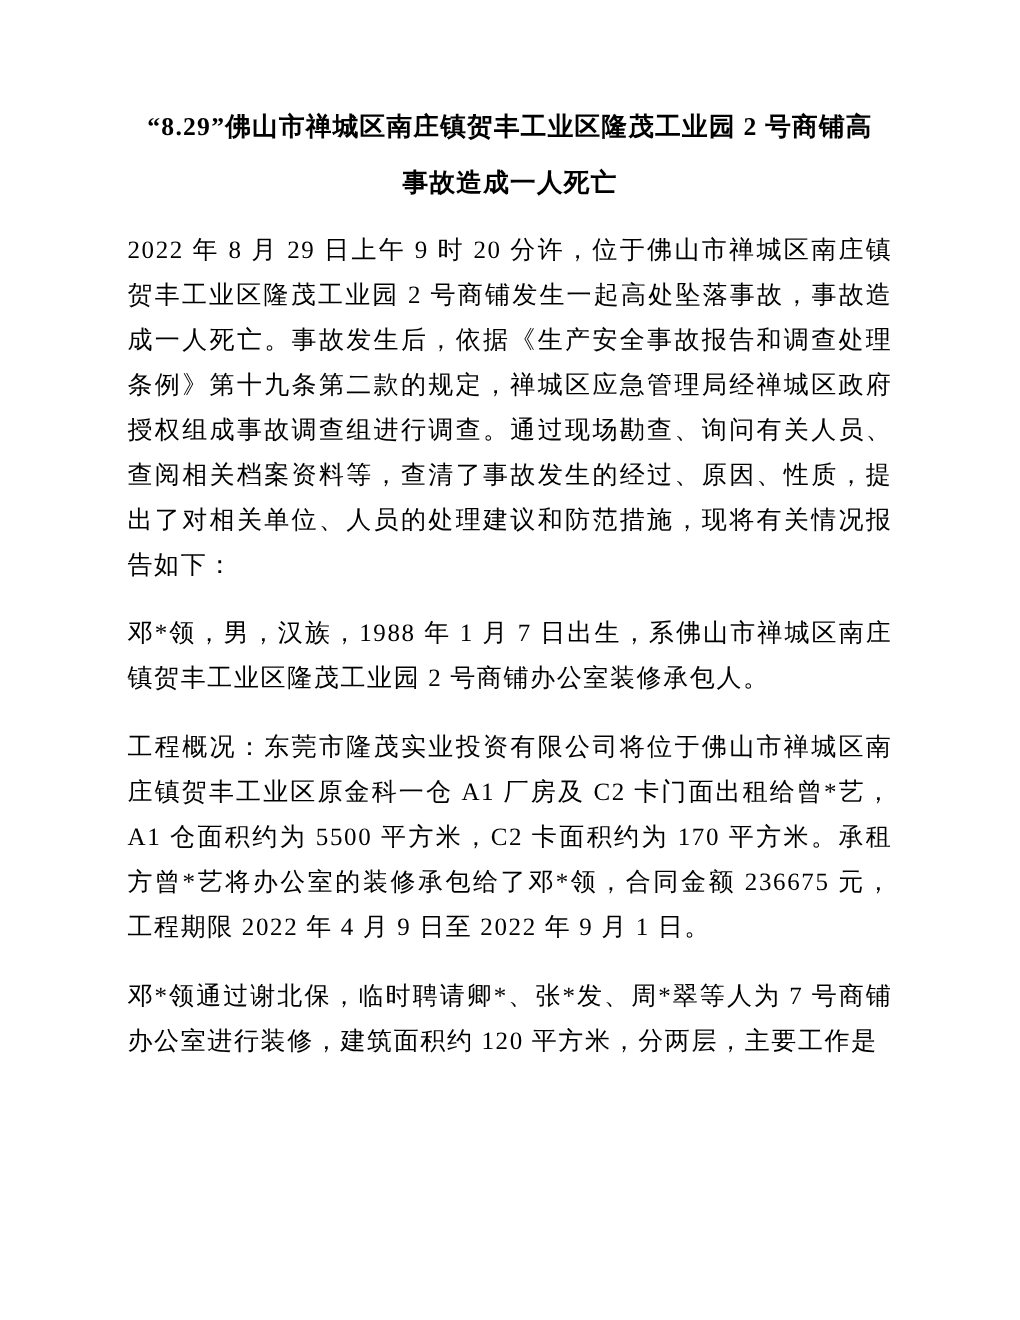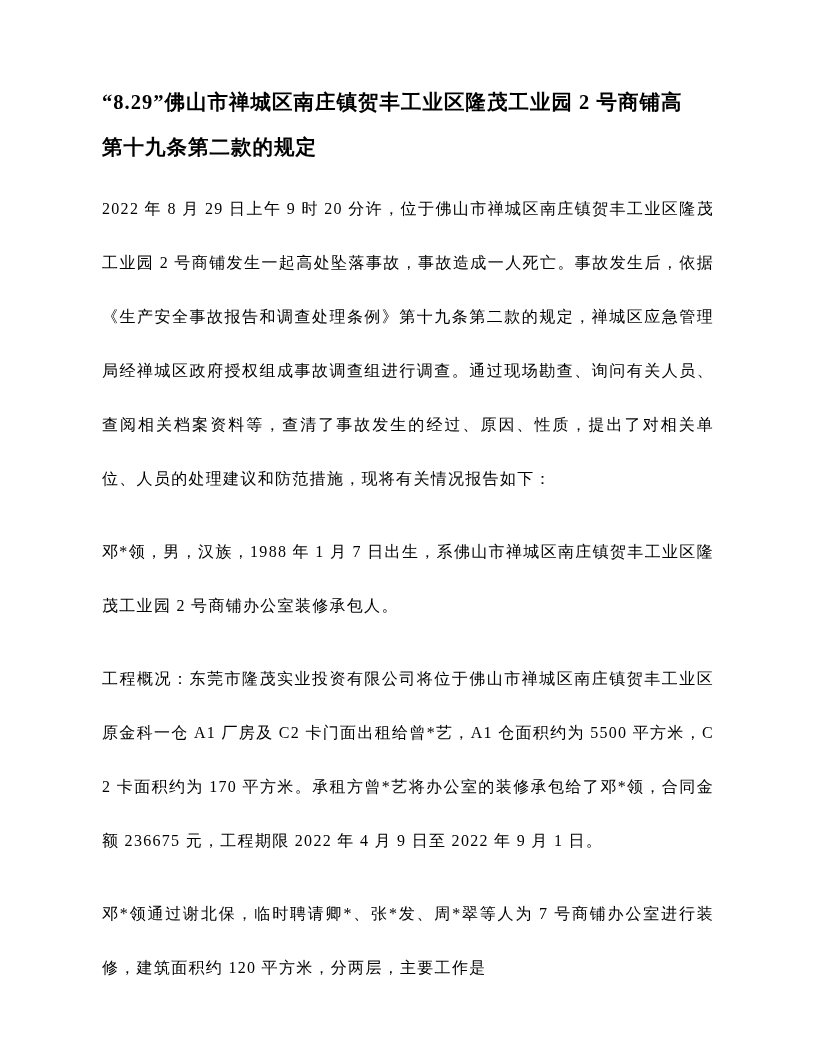--- a/index.html
+++ b/index.html
@@ -17,45 +17,46 @@
     background: #ffffff;
     color: #000000;
     font-family: "Liberation Serif", "DejaVu Serif", serif;
     overflow: hidden;
   }
   .doc-title {
     margin: 0 0 12px 0;
     font-size: 20.5px;
     font-weight: 700;
     line-height: 45px;
+    text-align: center;
     letter-spacing: 1px;
   }
   .title-line {
     display: block;
   }
   .para {
     margin: 0 0 19px 0;
-    font-size: 16px;
-    line-height: 54px;
+    font-size: 20px;
+    line-height: 36px;
     letter-spacing: 1.3px;
     text-align: justify;
     word-break: break-all;
   }
   .section-heading {
     font-weight: 400; 
   }
 </style>
 </head>
 <body>
 
 <div class="page">
 
   <h1 class="doc-title">
     <span class="title-line">“8.29”佛山市禅城区南庄镇贺丰工业区隆茂工业园 2 号商铺高</span>
-    <span class="title-line">第十九条第二款的规定</span>
+    <span class="title-line">事故造成一人死亡</span>
   </h1>
 
   <p class="para">2022 年 8 月 29 日上午 9 时 20 分许，位于佛山市禅城区南庄镇贺丰工业区隆茂工业园 2 号商铺发生一起高处坠落事故，事故造成一人死亡。事故发生后，依据《生产安全事故报告和调查处理条例》第十九条第二款的规定，禅城区应急管理局经禅城区政府授权组成事故调查组进行调查。通过现场勘查、询问有关人员、查阅相关档案资料等，查清了事故发生的经过、原因、性质，提出了对相关单位、人员的处理建议和防范措施，现将有关情况报告如下：</p>
 
 
   <p class="para">邓*领，男，汉族，1988 年 1 月 7 日出生，系佛山市禅城区南庄镇贺丰工业区隆茂工业园 2 号商铺办公室装修承包人。</p>
 
   <p class="para">工程概况：东莞市隆茂实业投资有限公司将位于佛山市禅城区南庄镇贺丰工业区原金科一仓 A1 厂房及 C2 卡门面出租给曾*艺，A1 仓面积约为 5500 平方米，C2 卡面积约为 170 平方米。承租方曾*艺将办公室的装修承包给了邓*领，合同金额 236675 元，工程期限 2022 年 4 月 9 日至 2022 年 9 月 1 日。</p>
 
   <p class="para">邓*领通过谢北保，临时聘请卿*、张*发、周*翠等人为 7 号商铺办公室进行装修，建筑面积约 120 平方米，分两层，主要工作是</p>

